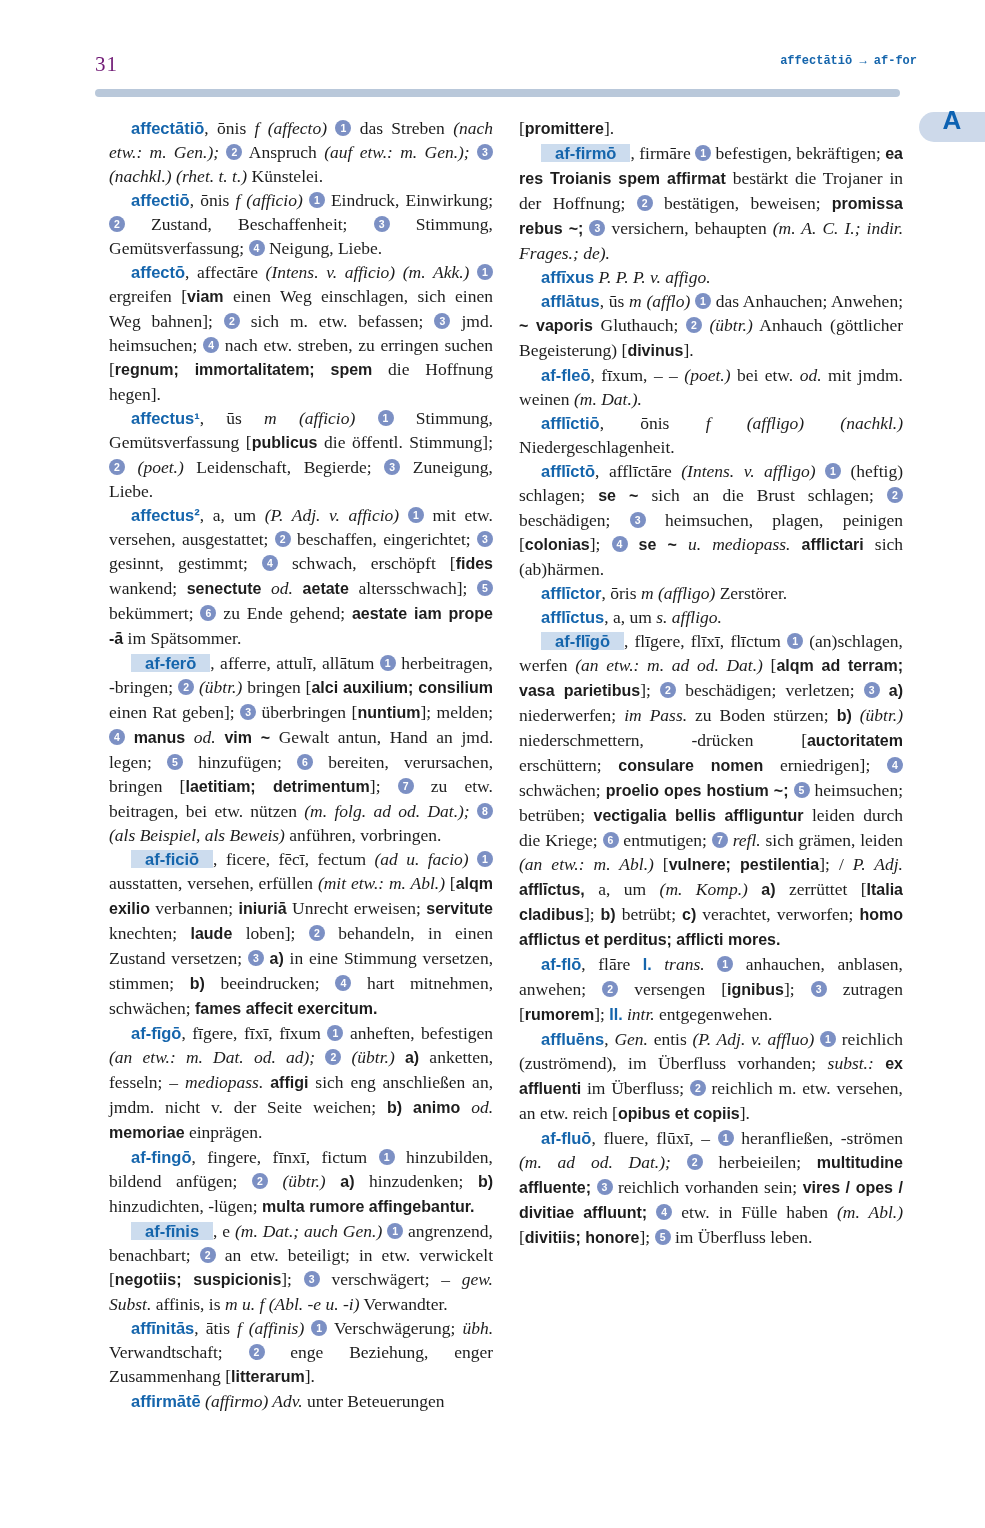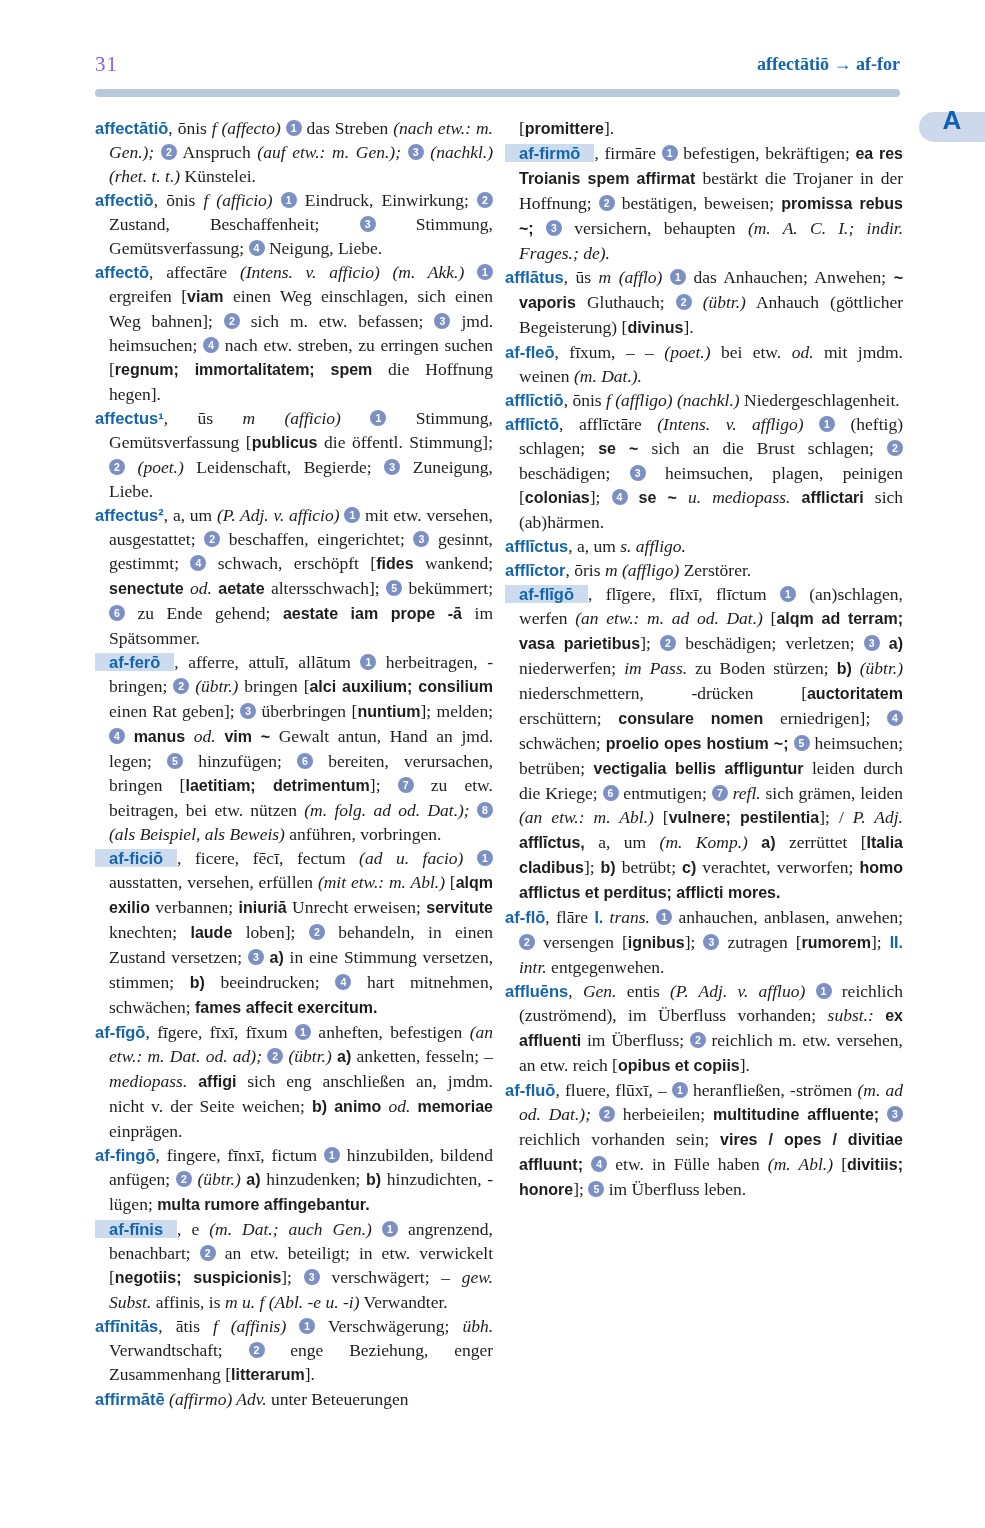--- a/index.html
+++ b/index.html
@@ -15,26 +15,26 @@
     width:985px;height:1528px;
     background:#ffffff;
     position:relative;
     overflow:hidden;
     font-family:"Liberation Serif", serif;
     color:var(--ink);
   }
   .page-number{
     position:absolute;left:95px;top:52px;
     font-family:"Liberation Serif", serif;
-    font-size:21px;color:#8b5cf6;letter-spacing:1px;
+    font-size:21px;color:#701a75;letter-spacing:1px;
   }
   .header-ref{
-    position:absolute;right:85px;top:54px;
-    font-family:Liberation Serif, serif;
-    font-weight:bold;font-size:18px;color:var(--hw-blue);
+    position:absolute;right:68px;top:54px;
+    font-family:Liberation Mono, monospace;
+    font-weight:bold;font-size:12px;color:var(--hw-blue);
   }
   .header-rule{
     position:absolute;left:95px;top:89px;width:805px;height:8px;
     background:var(--rule);border-radius:4px;
   }
   .thumb-tab{
     position:absolute;right:0;top:112px;width:66px;height:30px;
     background:var(--tab-bg);border-radius:15px 0 0 15px;
     text-align:center;
   }
@@ -52,20 +52,21 @@
   .col-left{left:95px;}
   .col-right{left:505px;}
   .entry{
     margin:0;padding-left:14px;text-indent:-14px;
   }
   .entry.cont{text-indent:0;}
   .hw{
     color:var(--hw-blue);font-weight:bold;
     font-family:"Liberation Sans", sans-serif;
     font-size:16.5px;
+    margin-left:36px;
   }
   .hl{background:var(--hl-bg);padding:0 14px;}
   .b{
     font-weight:bold;
     font-family:"Liberation Sans", sans-serif;
     font-size:16px;
   }
   .i{font-style:italic;}
   .rom{
     color:var(--hw-blue);font-weight:bold;
@@ -101,23 +102,24 @@
     <p class="entry"><span class="hw hl">af-ficiō</span><span>, ficere, fēcī, fectum </span><span class="i">(ad u. facio) </span><span class="badge">1</span><span> ausstatten, versehen, erfüllen </span><span class="i">(mit etw.: m. Abl.)</span><span> [</span><span class="b">alqm exilio</span><span> verbannen; </span><span class="b">iniuriā</span><span> Unrecht erweisen; </span><span class="b">servitute</span><span> knechten; </span><span class="b">laude</span><span> loben]; </span><span class="badge">2</span><span> behandeln, in einen Zustand versetzen; </span><span class="badge">3</span><span> </span><span class="b">a)</span><span> in eine Stimmung versetzen, stimmen; </span><span class="b">b)</span><span> beeindrucken; </span><span class="badge">4</span><span> hart mitnehmen, schwächen; </span><span class="b">fames affecit exercitum.</span></p>
     <p class="entry"><span class="hw">af-fīgō</span><span>, fīgere, fīxī, fīxum </span><span class="badge">1</span><span> anheften, befestigen </span><span class="i">(an etw.: m. Dat. od. ad);</span><span> </span><span class="badge">2</span><span> </span><span class="i">(übtr.)</span><span> </span><span class="b">a)</span><span> anketten, fesseln; – </span><span class="i">mediopass.</span><span> </span><span class="b">affigi</span><span> sich eng anschließen an, jmdm. nicht v. der Seite weichen; </span><span class="b">b) animo</span><span> </span><span class="i">od.</span><span> </span><span class="b">memoriae</span><span> einprägen.</span></p>
     <p class="entry"><span class="hw">af-fingō</span><span>, fingere, fīnxī, fictum </span><span class="badge">1</span><span> hinzubilden, bildend anfügen; </span><span class="badge">2</span><span> </span><span class="i">(übtr.)</span><span> </span><span class="b">a)</span><span> hinzudenken; </span><span class="b">b)</span><span> hinzudichten, -lügen; </span><span class="b">multa rumore affingebantur.</span></p>
     <p class="entry"><span class="hw hl">af-fīnis</span><span>, e </span><span class="i">(m. Dat.; auch Gen.) </span><span class="badge">1</span><span> angrenzend, benachbart; </span><span class="badge">2</span><span> an etw. beteiligt; in etw. verwickelt [</span><span class="b">negotiis; suspicionis</span><span>]; </span><span class="badge">3</span><span> verschwägert; – </span><span class="i">gew. Subst.</span><span> affinis, is </span><span class="i">m u. f (Abl. -e u. -i)</span><span> Verwandter.</span></p>
     <p class="entry"><span class="hw">affīnitās</span><span>, ātis </span><span class="i">f (affinis) </span><span class="badge">1</span><span> Verschwägerung; </span><span class="i">übh.</span><span> Verwandtschaft; </span><span class="badge">2</span><span> enge Beziehung, enger Zusammenhang [</span><span class="b">litterarum</span><span>].</span></p>
     <p class="entry"><span class="hw">affirmātē</span><span> </span><span class="i">(affirmo) Adv.</span><span> unter Beteuerungen</span></p>
   </div>
 <div class="col col-right">
     <p class="entry cont"><span>[</span><span class="b">promittere</span><span>].</span></p>
     <p class="entry"><span class="hw hl">af-firmō</span><span>, firmāre </span><span class="badge">1</span><span> befestigen, bekräftigen; </span><span class="b">ea res Troianis spem affirmat</span><span> bestärkt die Trojaner in der Hoffnung; </span><span class="badge">2</span><span> bestätigen, beweisen; </span><span class="b">promissa rebus ~;</span><span> </span><span class="badge">3</span><span> versichern, behaupten </span><span class="i">(m. A. C. I.; indir. Frages.; de).</span></p>
+    <p class="entry"><span class="hw">affīxus</span><span> </span><span class="i">P. P. P. v. affigo.</span></p>
     <p class="entry"><span class="hw">afflātus</span><span>, ūs </span><span class="i">m (afflo) </span><span class="badge">1</span><span> das Anhauchen; Anwehen; </span><span class="b">~ vaporis</span><span> Gluthauch; </span><span class="badge">2</span><span> </span><span class="i">(übtr.)</span><span> Anhauch (göttlicher Begeisterung) [</span><span class="b">divinus</span><span>].</span></p>
     <p class="entry"><span class="hw">af-fleō</span><span>, fīxum, – – </span><span class="i">(poet.)</span><span> bei etw. </span><span class="i">od.</span><span> mit jmdm. weinen </span><span class="i">(m. Dat.).</span></p>
     <p class="entry"><span class="hw">afflīctiō</span><span>, ōnis </span><span class="i">f (affligo) (nachkl.)</span><span> Niedergeschlagenheit.</span></p>
     <p class="entry"><span class="hw">afflīctō</span><span>, afflīctāre </span><span class="i">(Intens. v. affligo) </span><span class="badge">1</span><span> (heftig) schlagen; </span><span class="b">se ~</span><span> sich an die Brust schlagen; </span><span class="badge">2</span><span> beschädigen; </span><span class="badge">3</span><span> heimsuchen, plagen, peinigen [</span><span class="b">colonias</span><span>]; </span><span class="badge">4</span><span> </span><span class="b">se ~</span><span> </span><span class="i">u. mediopass.</span><span> </span><span class="b">afflictari</span><span> sich (ab)härmen.</span></p>
+    <p class="entry"><span class="hw">afflīctor</span><span>, ōris </span><span class="i">m (affligo)</span><span> Zerstörer.</span></p>
     <p class="entry"><span class="hw">afflīctus</span><span>, a, um </span><span class="i">s. affligo.</span></p>
-    <p class="entry"><span class="hw">afflīctor</span><span>, ōris </span><span class="i">m (affligo)</span><span> Zerstörer.</span></p>
     <p class="entry"><span class="hw hl">af-flīgō</span><span>, flīgere, flīxī, flīctum </span><span class="badge">1</span><span> (an)schlagen, werfen </span><span class="i">(an etw.: m. ad od. Dat.)</span><span> [</span><span class="b">alqm ad terram; vasa parietibus</span><span>]; </span><span class="badge">2</span><span> beschädigen; verletzen; </span><span class="badge">3</span><span> </span><span class="b">a)</span><span> niederwerfen; </span><span class="i">im Pass.</span><span> zu Boden stürzen; </span><span class="b">b)</span><span> </span><span class="i">(übtr.)</span><span> niederschmettern, -drücken [</span><span class="b">auctoritatem</span><span> erschüttern; </span><span class="b">consulare nomen</span><span> erniedrigen]; </span><span class="badge">4</span><span> schwächen; </span><span class="b">proelio opes hostium ~;</span><span> </span><span class="badge">5</span><span> heimsuchen; betrüben; </span><span class="b">vectigalia bellis affliguntur</span><span> leiden durch die Kriege; </span><span class="badge">6</span><span> entmutigen; </span><span class="badge">7</span><span> </span><span class="i">refl.</span><span> sich grämen, leiden </span><span class="i">(an etw.: m. Abl.)</span><span> [</span><span class="b">vulnere; pestilentia</span><span>]; / </span><span class="i">P. Adj.</span><span> </span><span class="b">afflīctus,</span><span> a, um </span><span class="i">(m. Komp.)</span><span> </span><span class="b">a)</span><span> zerrüttet [</span><span class="b">Italia cladibus</span><span>]; </span><span class="b">b)</span><span> betrübt; </span><span class="b">c)</span><span> verachtet, verworfen; </span><span class="b">homo afflictus et perditus; afflicti mores.</span></p>
     <p class="entry"><span class="hw">af-flō</span><span>, flāre </span><span class="rom">I.</span><span> </span><span class="i">trans.</span><span> </span><span class="badge">1</span><span> anhauchen, anblasen, anwehen; </span><span class="badge">2</span><span> versengen [</span><span class="b">ignibus</span><span>]; </span><span class="badge">3</span><span> zutragen [</span><span class="b">rumorem</span><span>]; </span><span class="rom">II.</span><span> </span><span class="i">intr.</span><span> entgegenwehen.</span></p>
     <p class="entry"><span class="hw">affluēns</span><span>, </span><span class="i">Gen.</span><span> entis </span><span class="i">(P. Adj. v. affluo) </span><span class="badge">1</span><span> reichlich (zuströmend), im Überfluss vorhanden; </span><span class="i">subst.:</span><span> </span><span class="b">ex affluenti</span><span> im Überfluss; </span><span class="badge">2</span><span> reichlich m. etw. versehen, an etw. reich [</span><span class="b">opibus et copiis</span><span>].</span></p>
     <p class="entry"><span class="hw">af-fluō</span><span>, fluere, flūxī, – </span><span class="badge">1</span><span> heranfließen, -strömen </span><span class="i">(m. ad od. Dat.);</span><span> </span><span class="badge">2</span><span> herbeieilen; </span><span class="b">multitudine affluente;</span><span> </span><span class="badge">3</span><span> reichlich vorhanden sein; </span><span class="b">vires / opes / divitiae affluunt;</span><span> </span><span class="badge">4</span><span> etw. in Fülle haben </span><span class="i">(m. Abl.)</span><span> [</span><span class="b">divitiis; honore</span><span>]; </span><span class="badge">5</span><span> im Überfluss leben.</span></p>
   </div>
 
 </body></html>

